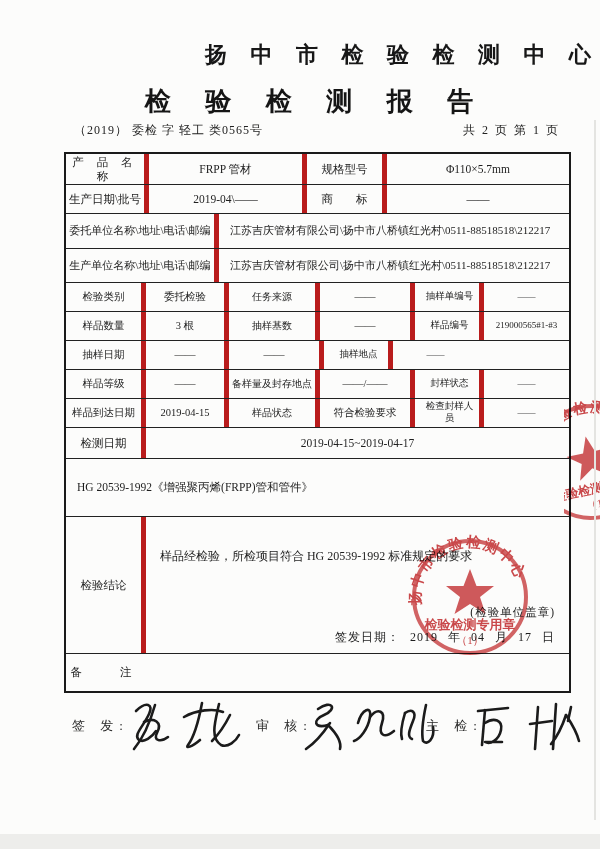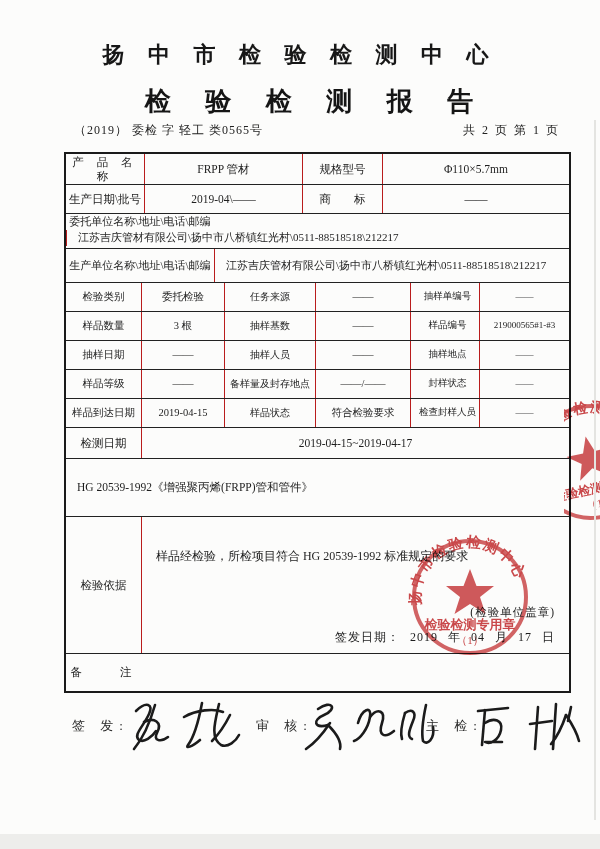--- a/index.html
+++ b/index.html
@@ -5,56 +5,56 @@
   html,body{margin:0;padding:0;}
   body{
     width:600px;height:849px;position:relative;overflow:hidden;
     background:#fcfcfb;
     font-family:"Liberation Serif", serif;
     color:#1c1c1c;
   }
   .abs{position:absolute;}
   
   .org-title{
-    top:40px;left:0;width:600px;text-align:center;
+    top:40px;left:0;width:600px;text-align:right;
     font-size:22px;font-weight:bold;letter-spacing:9px;color:#171717;
   }
   .report-title{
     top:84px;left:16px;width:600px;text-align:center;
     font-size:26px;font-weight:bold;letter-spacing:14px;color:#151515;
   }
   .ref-row{
     top:122px;left:64px;width:500px;display:flex;justify-content:space-between;
     font-size:12px;color:#222;
   }
   .ref-row .left{padding-left:10px;letter-spacing:1px;}
   .ref-row .right{padding-right:4px;letter-spacing:2px;}
   
   .rtable{
     left:64px;top:152px;width:503px;
     border:2px solid #1a1a1a;background:transparent;
   }
   .tr{display:flex;align-items:stretch;border-top:1px solid #222;}
   .tr:first-child{border-top:none;}
   .td{
-    border-left:1px solid #b91c1c;
+    border-left:5px solid #b91c1c;
     display:flex;align-items:center;justify-content:center;
     font-size:11.5px;text-align:center;line-height:1.25;
     padding:1px 2px;box-sizing:border-box;color:#1e1e1e;
   }
   .td:first-child{border-left:none;}
   .td.left{justify-content:flex-start;text-align:left;padding-left:11px;}
   
   .rA .c1{width:15.5%;} .rA .c2{width:31.4%;} .rA .c3{width:15.9%;} .rA .c4{width:37.2%;}
   .rB .c1{width:29.4%;font-size:11px;} .rB .c2{width:70.6%;font-size:11px;}
   .rC .c1{width:14.9%;font-size:10.5px;} .rC .c2{width:16.5%;font-size:10.5px;}
   .rC .c3{width:18.1%;font-size:10px;} .rC .c4{width:18.9%;font-size:10.5px;}
   .rC .c5{width:13.7%;font-size:9.5px;padding-left:7px;} .rC .c6{width:17.9%;font-size:9px;}
   .rD .c1{width:14.9%;} .rD .c2{width:85.1%;}
-  .h30{height:30px;} .h28{height:28px;} .h34{height:34px;flex-direction:column;} .h33{height:33px;}
+  .h30{height:30px;} .h28{height:28px;} .h34{height:34px;} .h33{height:33px;}
   .h57{height:57px;} .h136{height:136px;} .h37{height:37px;}
   .sp{letter-spacing:5px;}
   
   .concl{position:relative;display:block;padding:0;}
   .concl .text{position:absolute;left:14px;top:32px;right:14px;font-size:12px;text-align:left;}
   .concl .sealnote{position:absolute;right:14px;top:88px;font-size:11.5px;letter-spacing:1px;}
   .concl .signdate{position:absolute;right:14px;bottom:8px;font-size:12px;letter-spacing:1px;word-spacing:6px;}
   
   .sig-row{top:693px;left:64px;width:512px;height:70px;}
   .sig-label{position:absolute;font-size:13px;letter-spacing:6px;color:#2a2a2a;top:24px;}
@@ -119,21 +119,20 @@
     <div class="td c2">3 根</div>
     <div class="td c3">抽样基数</div>
     <div class="td c4">——</div>
     <div class="td c5">样品编号</div>
     <div class="td c6">219000565#1-#3</div>
   </div>
 
   <div class="tr rC h28">
     <div class="td c1">抽样日期</div>
     <div class="td c2">——</div>
-    <div class="td c3">抽样人员</div>
     <div class="td c4">——</div>
     <div class="td c5">抽样地点</div>
     <div class="td c6">——</div>
   </div>
 
   <div class="tr rC h28">
     <div class="td c1">样品等级</div>
     <div class="td c2">——</div>
     <div class="td c3">备样量及封存地点</div>
     <div class="td c4">——/——</div>
@@ -153,21 +152,21 @@
   <div class="tr rD h30">
     <div class="td c1">检测日期</div>
     <div class="td c2">2019-04-15~2019-04-17</div>
   </div>
 
   <div class="tr rD h57">
     <div class="td c2 left">HG 20539-1992《增强聚丙烯(FRPP)管和管件》</div>
   </div>
 
   <div class="tr rD h136">
-    <div class="td c1">检验依据</div>
+    <div class="td c1">检验结论</div>
     <div class="td c2 concl">
       <div class="text">样品经检验，所检项目符合 HG 20539-1992 标准规定的要求</div>
       <div class="sealnote">(检验单位盖章)</div>
       <div class="signdate">
         <span>签发日期：</span>
         <span>2019 年 04 月 17 日</span>
       </div>
     </div>
   </div>
 

